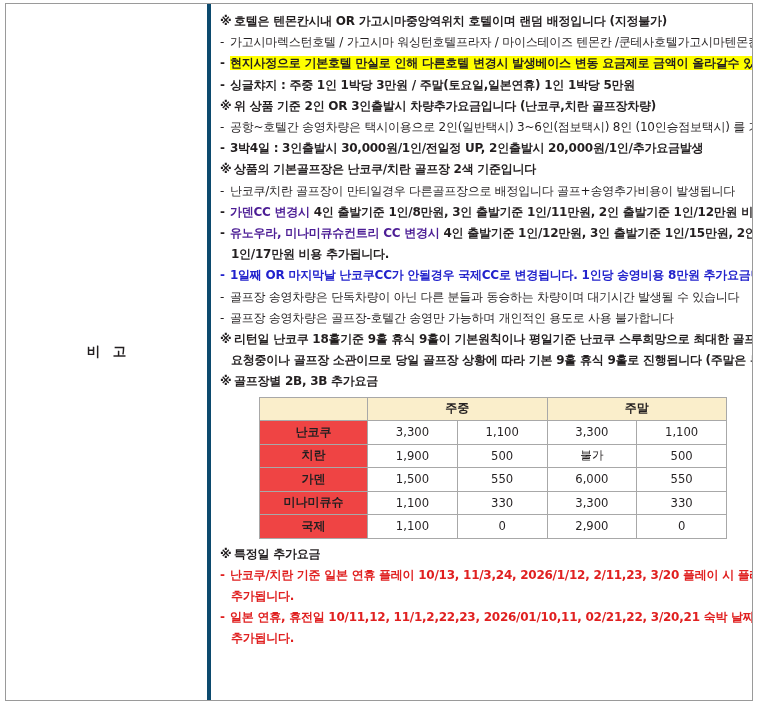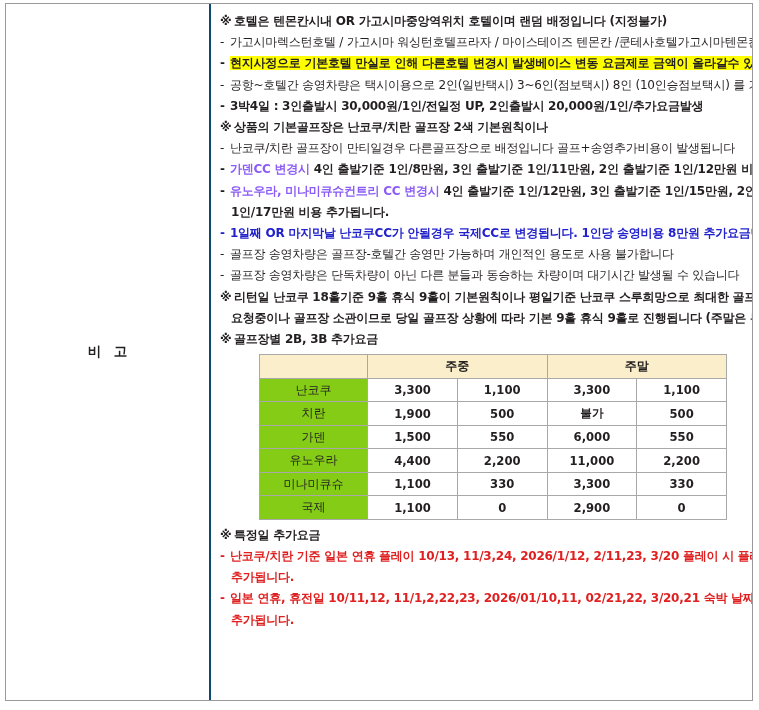--- a/index.html
+++ b/index.html
@@ -27,21 +27,21 @@
     width: 748px;
     height: 698px;
     border: 1px solid #9a9a9a;
     border-top: 1px solid #9a9a9a;
     box-sizing: border-box;
     display: flex;
   }
   .label-col {
     width: 205px;
     flex: 0 0 205px;
-    border-right: 2px solid #0c4a6e;
+    border-right: 4px solid #0c4a6e;
     box-sizing: border-box;
     display: flex;
     align-items: center;
     justify-content: center;
   }
   .label-col .label-text {
     font-size: 13.5px;
     font-weight: bold;
     letter-spacing: 4px;
     color: #231f20;
@@ -68,21 +68,21 @@
     font-weight: normal;
   }
   .line.indent {
     padding-left: 11px;
   }
   .hl {
     background: #ffff00;
     font-weight: bold;
   }
   .red {
-    color: #8b5cf6;
+    color: #4c1d95;
   }
   .redline {
     color: #e02020;
     font-weight: bold;
   }
   .blueline {
     color: #2222cc;
     font-weight: bold;
   }
   .dash {
@@ -104,34 +104,34 @@
     width: 468px;
     font-size: 12px;
     color: #231f20;
   }
   table.fee td, table.fee th {
     border: 1px solid #a8a8a8;
     height: 23.5px;
     text-align: center;
     vertical-align: middle;
     padding: 0;
-    font-weight: bold;
+    font-weight: normal;
     box-sizing: border-box;
   }
   table.fee thead th {
     background: #faeecb;
     font-weight: bold;
     font-size: 12px;
   }
   table.fee thead th.blank {
     background: #faeecb;
   }
   table.fee tbody td.name {
-    font-weight: normal;
-    background: #84cc16;
+    font-weight: bold;
+    background: #ef4444;
   }
   table.fee tbody td.val {
     background: #ffffff;
     font-size: 11.6px;
   }
   .col-name { width: 94px; }
   .col-v { width: 78px; }
 </style>
 </head>
 <body>
@@ -142,30 +142,32 @@
     <div class="label-col">
       <span class="label-text">비 고</span>
     </div>
 
     <div class="content-col">
 
       <div id="notes-top">
           <div class="line bold"><span class="star">※</span><span>호텔은 텐몬칸시내 OR 가고시마중앙역위치 호텔이며 랜덤 배정입니다 (지정불가)</span></div>
           <div class="line normal"><span class="dash">-</span><span>가고시마렉스턴호텔 / 가고시마 워싱턴호텔프라자 / 마이스테이즈 텐몬칸 /쿤테사호텔가고시마텐몬칸 기준입니다</span></div>
           <div class="line bold"><span class="dash">-</span><span class="hl">현지사정으로 기본호텔 만실로 인해 다른호텔 변경시 발생베이스 변동 요금제로 금액이 올라갈수 있습니다</span></div>
+          <div class="line bold"><span class="dash">-</span><span>싱글챠지 : 주중 1인 1박당 3만원 / 주말(토요일,일본연휴) 1인 1박당 5만원</span></div>
+          <div class="line bold"><span class="star">※</span><span>위 상품 기준 2인 OR 3인출발시 차량추가요금입니다 (난코쿠,치란 골프장차량)</span></div>
           <div class="line normal"><span class="dash">-</span><span>공항~호텔간 송영차량은 택시이용으로 2인(일반택시) 3~6인(점보택시) 8인 (10인승점보택시) 를 기준합니다</span></div>
           <div class="line bold"><span class="dash">-</span><span>3박4일 : 3인출발시 30,000원/1인/전일정 UP, 2인출발시 20,000원/1인/추가요금발생</span></div>
-          <div class="line bold"><span class="star">※</span><span>상품의 기본골프장은 난코쿠/치란 골프장 2색 기본원칙이나</span></div>
+          <div class="line bold"><span class="star">※</span><span>상품의 기본골프장은 난코쿠/치란 골프장 2색 기준입니다</span></div>
           <div class="line normal"><span class="dash">-</span><span>난코쿠/치란 골프장이 만티일경우 다른골프장으로 배정입니다 골프+송영추가비용이 발생됩니다</span></div>
           <div class="line bold"><span class="dash">-</span><span class="red">가덴CC 변경시</span><span> 4인 출발기준 1인/8만원, 3인 출발기준 1인/11만원, 2인 출발기준 1인/12만원 비용 추가됩니다</span></div>
           <div class="line bold"><span class="dash">-</span><span class="red">유노우라, 미나미큐슈컨트리 CC 변경시</span><span> 4인 출발기준 1인/12만원, 3인 출발기준 1인/15만원, 2인 출발기준</span></div>
           <div class="line bold indent"><span>1인/17만원 비용 추가됩니다.</span></div>
           <div class="line blueline"><span class="dash">-</span><span>1일째 OR 마지막날 난코쿠CC가 안될경우 국제CC로 변경됩니다. 1인당 송영비용 8만원 추가요금만 발생됩니다</span></div>
+          <div class="line normal"><span class="dash">-</span><span>골프장 송영차량은 단독차량이 아닌 다른 분들과 동승하는 차량이며 대기시간 발생될 수 있습니다</span></div>
           <div class="line normal"><span class="dash">-</span><span>골프장 송영차량은 골프장-호텔간 송영만 가능하며 개인적인 용도로 사용 불가합니다</span></div>
-          <div class="line normal"><span class="dash">-</span><span>골프장 송영차량은 단독차량이 아닌 다른 분들과 동승하는 차량이며 대기시간 발생될 수 있습니다</span></div>
           <div class="line bold"><span class="star">※</span><span>리턴일 난코쿠 18홀기준 9홀 휴식 9홀이 기본원칙이나 평일기준 난코쿠 스루희망으로 최대한 골프장에 협조</span></div>
           <div class="line bold indent"><span>요청중이나 골프장 소관이므로 당일 골프장 상황에 따라 기본 9홀 휴식 9홀로 진행됩니다 (주말은 무조건 홀아웃</span></div>
           <div class="line bold"><span class="star">※</span><span>골프장별 2B, 3B 추가요금</span></div>
         </div>
 
       <div class="table-wrap">
         <table class="fee">
           <colgroup>
             <col class="col-name">
               <col class="col-v">
@@ -196,27 +198,20 @@
                 <td class="val">500</td>
               </tr>
               <tr>
                 <td class="name">가덴</td>
                 <td class="val">1,500</td>
                 <td class="val">550</td>
                 <td class="val">6,000</td>
                 <td class="val">550</td>
               </tr>
               <tr>
-                <td class="name">유노우라</td>
-                <td class="val">4,400</td>
-                <td class="val">2,200</td>
-                <td class="val">11,000</td>
-                <td class="val">2,200</td>
-              </tr>
-              <tr>
                 <td class="name">미나미큐슈</td>
                 <td class="val">1,100</td>
                 <td class="val">330</td>
                 <td class="val">3,300</td>
                 <td class="val">330</td>
               </tr>
               <tr>
                 <td class="name">국제</td>
                 <td class="val">1,100</td>
                 <td class="val">0</td>

